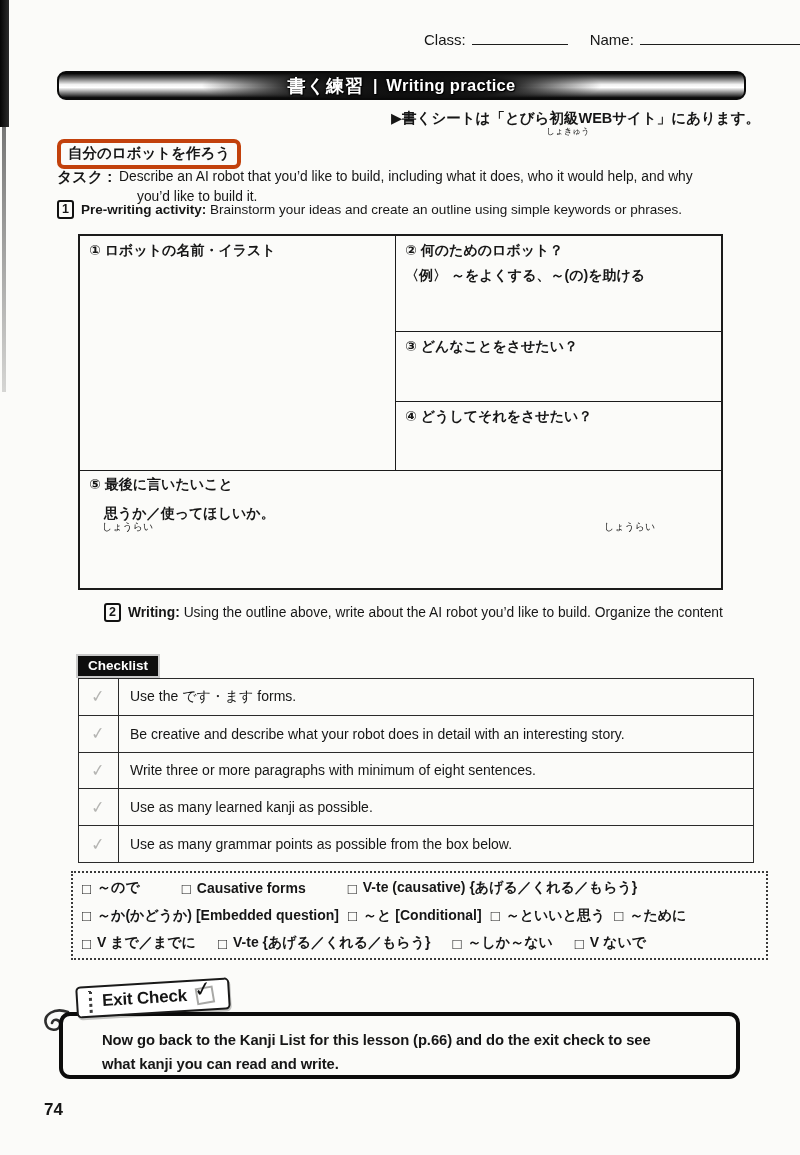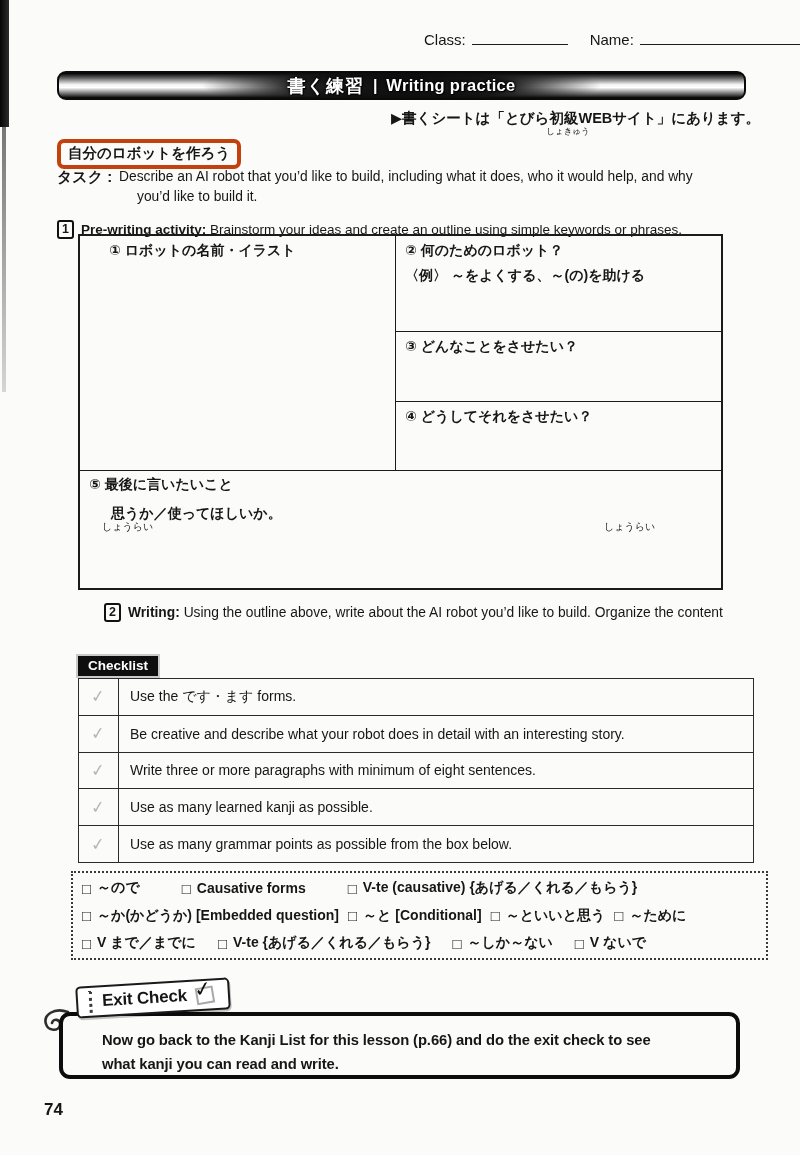--- a/index.html
+++ b/index.html
@@ -35,37 +35,37 @@
 
   
   .title-box{position:absolute;left:57px;top:139px;border:4px solid #c2410c;border-radius:7px;
     padding:1px 7px 2px;font-size:14.5px;font-weight:600;}
   .task{position:absolute;left:57px;top:168px;width:720px;height:44px;font-size:13.8px;}
   .task-label{position:absolute;left:0;top:0;font-weight:bold;font-size:15px;}
   .task-l1{position:absolute;left:62px;top:1px;white-space:nowrap;}
   .task-l2{position:absolute;left:80px;top:21px;white-space:nowrap;}
 
   
-  .prew{position:absolute;left:57px;top:220px;font-size:13.5px;white-space:nowrap;}
+  .prew{position:absolute;left:57px;top:200px;font-size:13.5px;white-space:nowrap;}
   .numbox{display:inline-block;border:2px solid #111;border-radius:3px;padding:0 3px;margin-right:7px;
     font-weight:bold;font-size:12.5px;line-height:15px;vertical-align:1px;}
   .bold{font-weight:bold;}
 
   
   .ptable{position:absolute;left:78px;top:234px;width:645px;height:356px;border:2px solid #1b1b1b;
     box-sizing:border-box;display:grid;grid-template-columns:316px 1fr;grid-template-rows:96px 70px 68px 1fr;}
   .pc{padding:6px 9px;font-size:14px;font-weight:600;box-sizing:border-box;}
   .pc .ex{margin-top:7px;}
-  .c1{grid-column:1;grid-row:1/4;border-right:1.7px solid #1b1b1b;margin-left:20px;}
+  .c1{grid-column:1;grid-row:1/4;border-right:1.7px solid #1b1b1b;}
   .c2{grid-column:2;grid-row:1;border-bottom:1.6px solid #1b1b1b;}
   .c3{grid-column:2;grid-row:2;border-bottom:1.6px solid #1b1b1b;}
   .c4{grid-column:2;grid-row:3;}
   .c5{grid-column:1/3;grid-row:4;border-top:1.8px solid #1b1b1b;position:relative;padding-top:5px;}
   .c5 .l1{margin-top:6px;white-space:nowrap;}
-  .c5 .l2{margin-top:11px;margin-left:22px;}
+  .c5 .l2{margin-top:11px;margin-left:15px;}
   .c5 .furi{position:absolute;top:49px;font-size:10px;font-weight:normal;}
   .c5 .f1{left:22px;}
   .c5 .f2{left:524px;}
 
   
   .writing{position:absolute;left:57px;top:603px;font-size:13.8px;}
   .writing .wl1{white-space:nowrap;padding-left:47px;}
   .writing .wl2{margin-left:24px;margin-top:4px;}
 
   

